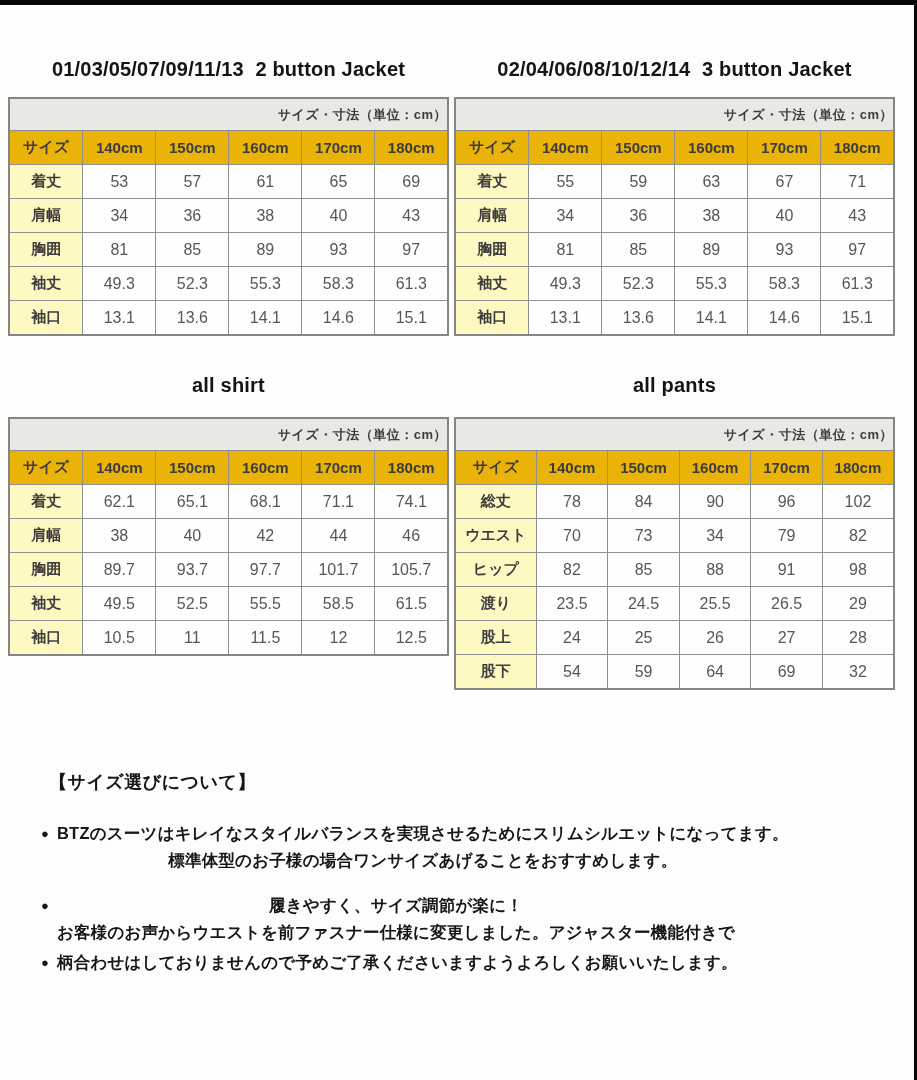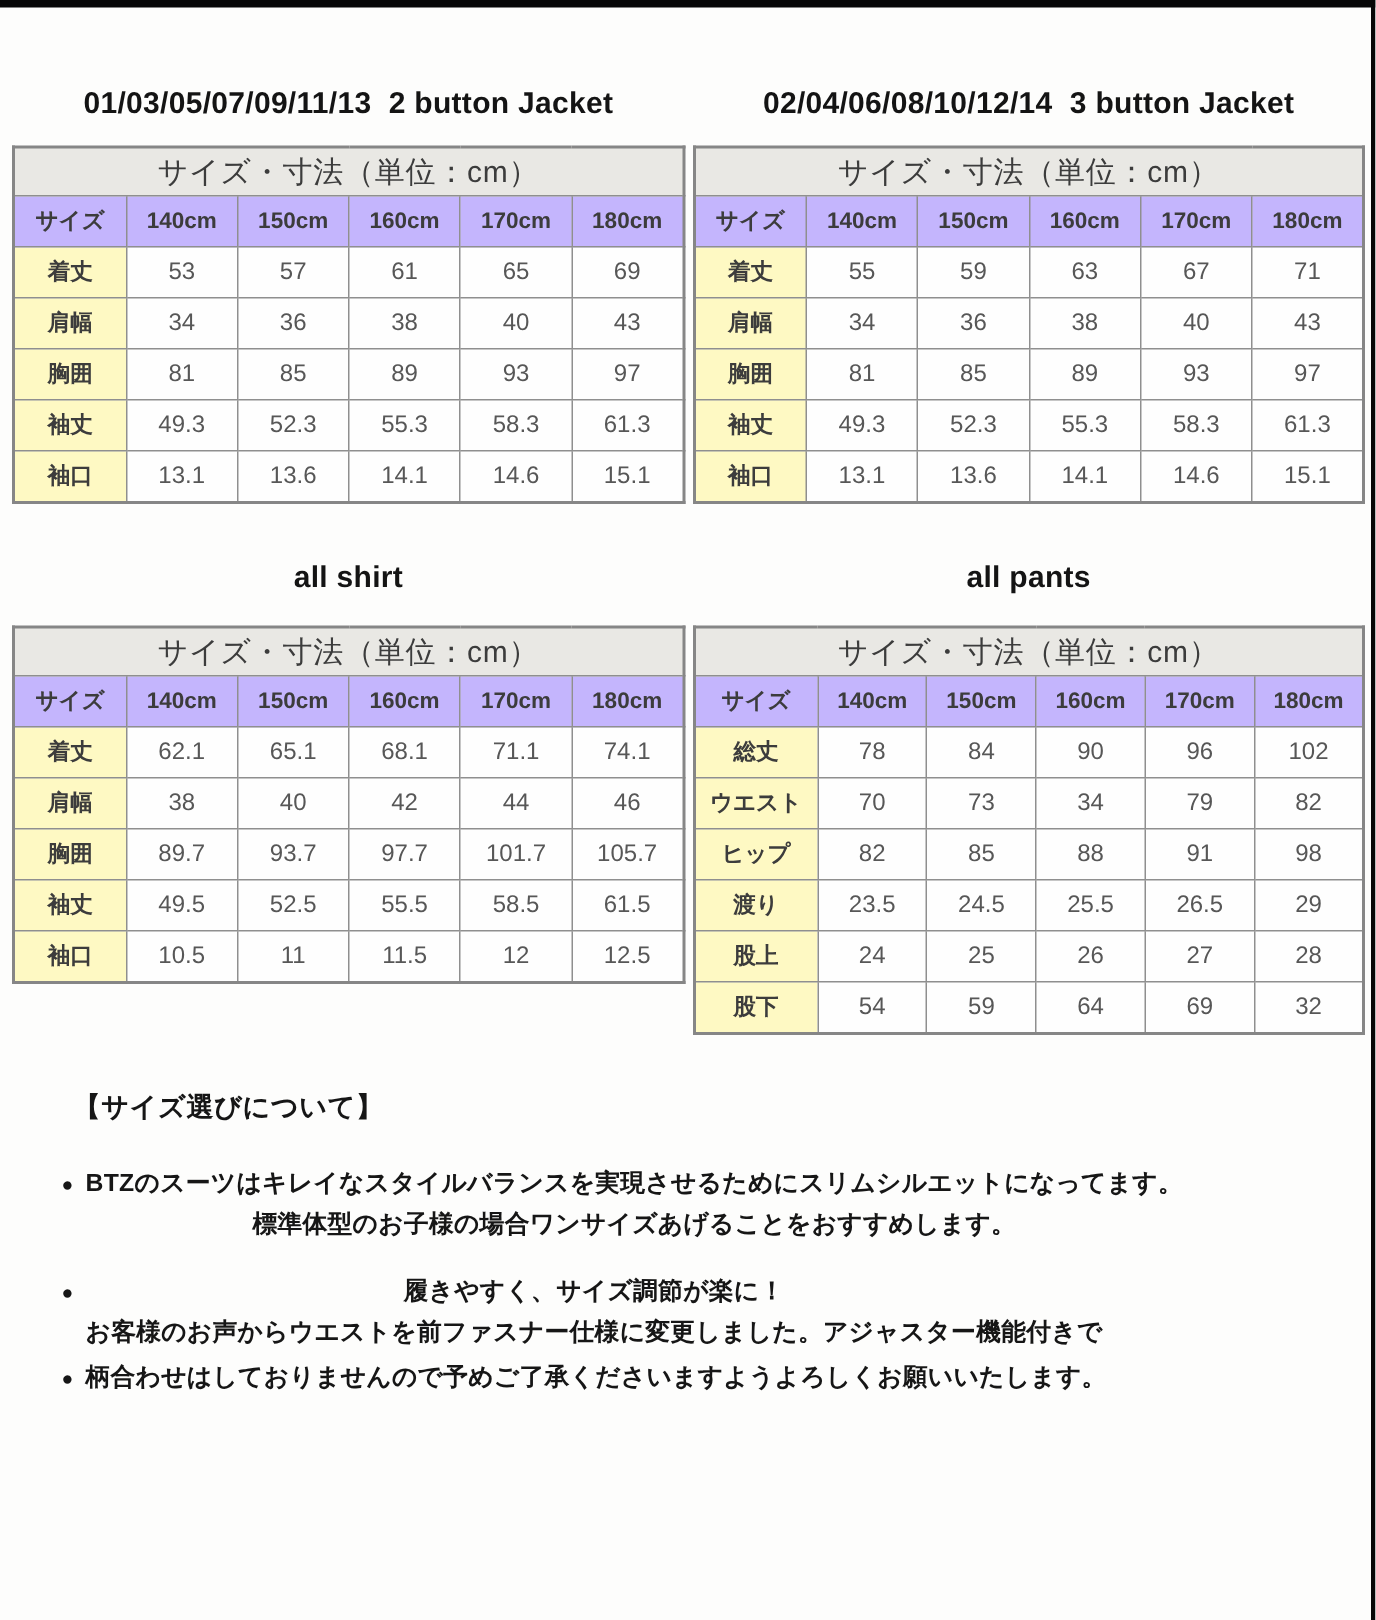--- a/index.html
+++ b/index.html
@@ -4,56 +4,57 @@
 <style>
   html,body{margin:0;padding:0;}
   body{
     width:917px;height:1080px;position:relative;overflow:hidden;
     background:#fdfdfc;
     font-family:"Liberation Sans","DejaVu Sans",sans-serif;
   }
   .top-bar{position:absolute;top:0;left:0;right:0;height:5px;background:#070707;}
   .right-bar{position:absolute;top:0;right:0;bottom:0;width:3px;background:#070707;}
 
-  .row{display:flex;gap:5px;padding-left:8px;padding-right:7px;}
+  .row{display:flex;gap:5px;padding-left:8px;padding-right:22px;}
   .row-top{margin-top:57px;}
   .row-bottom{margin-top:37px;}
   .sec{flex:1;min-width:0;}
   .sec-title{
     margin:0 0 16px 0;text-align:center;
     font-size:20px;font-weight:bold;color:#141414;
     white-space:pre;letter-spacing:.2px;line-height:24px;
   }
   .row-bottom .sec-title{margin-bottom:20px;text-align:center;}
 
   table.size-table{
     width:100%;border-collapse:collapse;table-layout:fixed;
     border:2px solid #868686;
   }
   .size-table th,.size-table td{
     border:1.6px solid #8f8f8f;height:33px;padding:0;
     text-align:center;vertical-align:middle;
   }
   .size-table th.cap{
-    background:#e9e8e4;color:#3c3c3c;font-size:20px;font-weight:normal;height:31px;
+    background:#e9e8e4;color:#3c3c3c;font-size:13px;font-weight:bold;height:31px;
     letter-spacing:.5px;
+    text-align:right;
   }
   .size-table th.colhead{
-    background:#c4b5fd;color:#3c3c3c;font-size:15px;font-weight:bold;
+    background:#eab308;color:#3c3c3c;font-size:15px;font-weight:bold;
   }
   .size-table tbody th{
     background:#fef9c3;color:#3c3c3c;font-size:15px;font-weight:bold;
   }
   .size-table td{
     background:#fefefe;color:#575757;font-size:16px;font-weight:normal;
   }
   .size-table col.label-col{width:16.8%;}
   .size-table.wide-label col.label-col{width:18.5%;}
 
-  .notes{margin-top:36px;padding-left:41px;padding-right:30px;color:#161616;}
+  .notes{margin-top:80px;padding-left:41px;padding-right:30px;color:#161616;}
   .notes-heading{
     margin:0 0 26px 8px;font-size:18px;font-weight:bold;letter-spacing:.5px;
   }
   .bullet{display:flex;font-size:16.5px;font-weight:bold;line-height:27px;}
   .bullet + .bullet{margin-top:18px;}
   #bullets .bullet:last-child{margin-top:3px;}
   .dot{flex:0 0 16px;font-size:13px;line-height:27px;}
   .bline{letter-spacing:.2px;text-align:center;}
 </style>
 </head>

